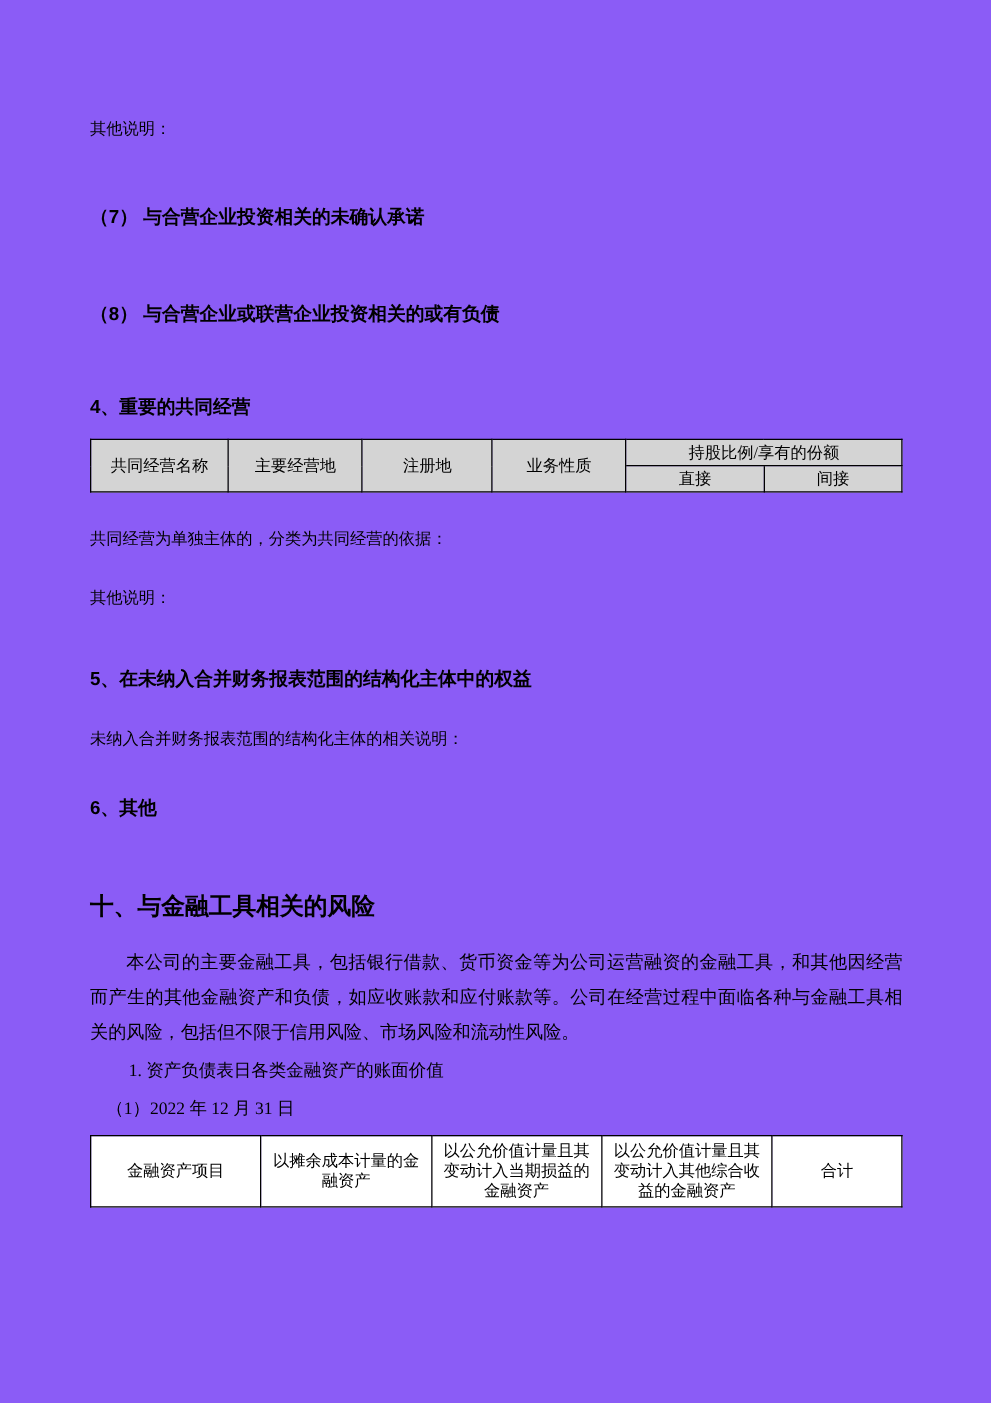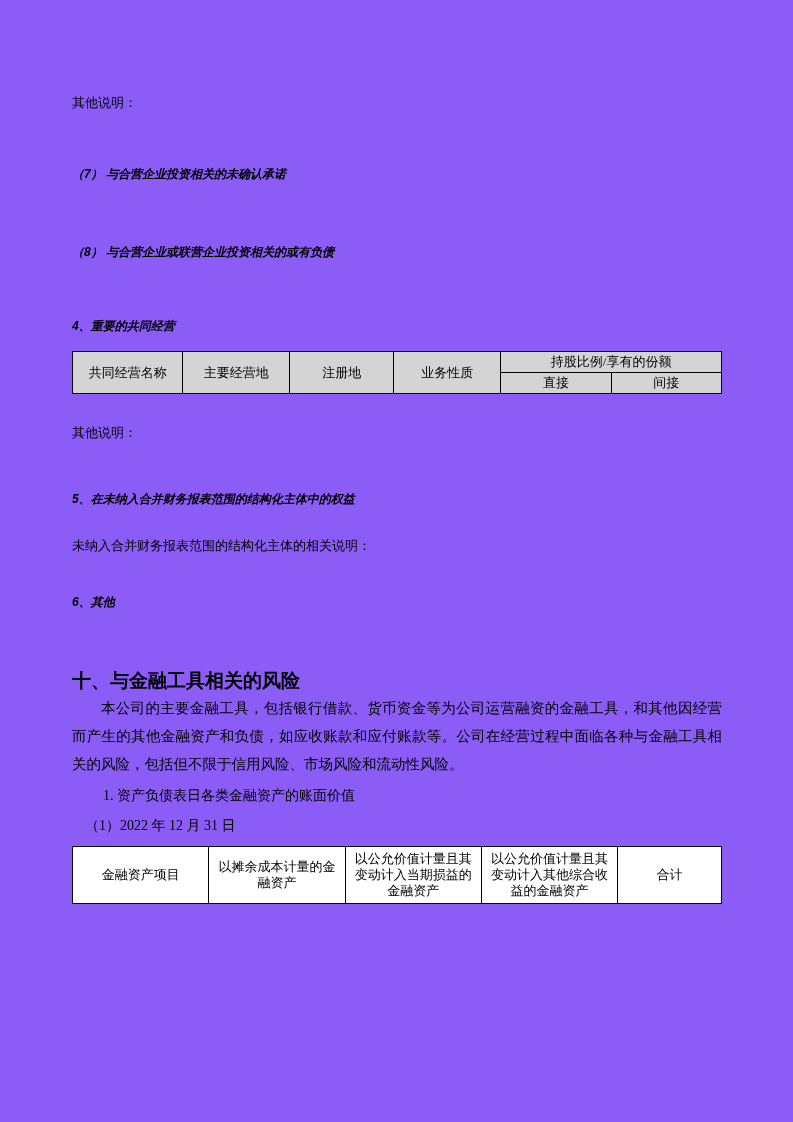--- a/index.html
+++ b/index.html
@@ -16,21 +16,21 @@
     height: 1122px;
     background: #8b5cf6;
     overflow: hidden;
   }
   .content { padding: 94px 71px 0 72px; }
   p, h2, h3 { margin: 0; padding: 0; }
 
   .small { font-size: 13px; line-height: 17px; }
   .h {
     font-family: "Liberation Sans", "DejaVu Sans", sans-serif;
-    font-size: 12px; font-weight: bold; line-height: 20px; font-style: italic;
+    font-size: 15px; font-weight: bold; line-height: 20px;
   }
   .h-big {
     font-family: "Liberation Sans", "DejaVu Sans", sans-serif;
     font-size: 19px; font-weight: bold; line-height: 24px;
   }
   .body-text {
     font-size: 14.5px; line-height: 28px;
     text-align: justify; text-indent: 2em;
   }
   .body2 { font-size: 14px; line-height: 20px; }
@@ -56,21 +56,21 @@
   .mt-h8 { margin-top: 58px; }
   .mt-h4 { margin-top: 54px; }
   .mt-joint { margin-top: 15px; }
   .mt-note-ratio { margin-top: 19px; }
   .mt-note-basis { margin-top: 28px; }
   .mt-note2 { margin-top: 30px; }
   .mt-h5 { margin-top: 48px; }
   .mt-note-structured { margin-top: 28px; }
   .mt-h6 { margin-top: 38px; }
   .mt-h10 { margin-top: 57px; }
-  .mt-para { margin-top: 1px; }
+  .mt-para { margin-top: 18px; }
   .mt-item1 { margin-top: 8px; }
   .mt-item11 { margin-top: 10px; font-family: Liberation Serif, serif; }
   .mt-assets { margin-top: 10px; }
 
   .ind-item1 { padding-left: 31px; }
   .ind-item11 { padding-left: 13px; }
 </style>
 </head>
 <body>
 
@@ -95,20 +95,21 @@
           <th colspan="2">持股比例/享有的份额</th>
         </tr>
         <tr>
           <th style="width:17%">直接</th>
           <th style="width:17%">间接</th>
         </tr>
       </tbody>
     </table>
 
 
+    <p class="small mt-note-basis">共同经营为单独主体的，分类为共同经营的依据：</p>
 
     <p class="small mt-note2">其他说明：</p>
 
     <h3 class="h mt-h5">5、在未纳入合并财务报表范围的结构化主体中的权益</h3>
 
     <p class="small mt-note-structured">未纳入合并财务报表范围的结构化主体的相关说明：</p>
 
     <h3 class="h mt-h6">6、其他</h3>
 
     <h2 class="h-big mt-h10">十、与金融工具相关的风险</h2>

